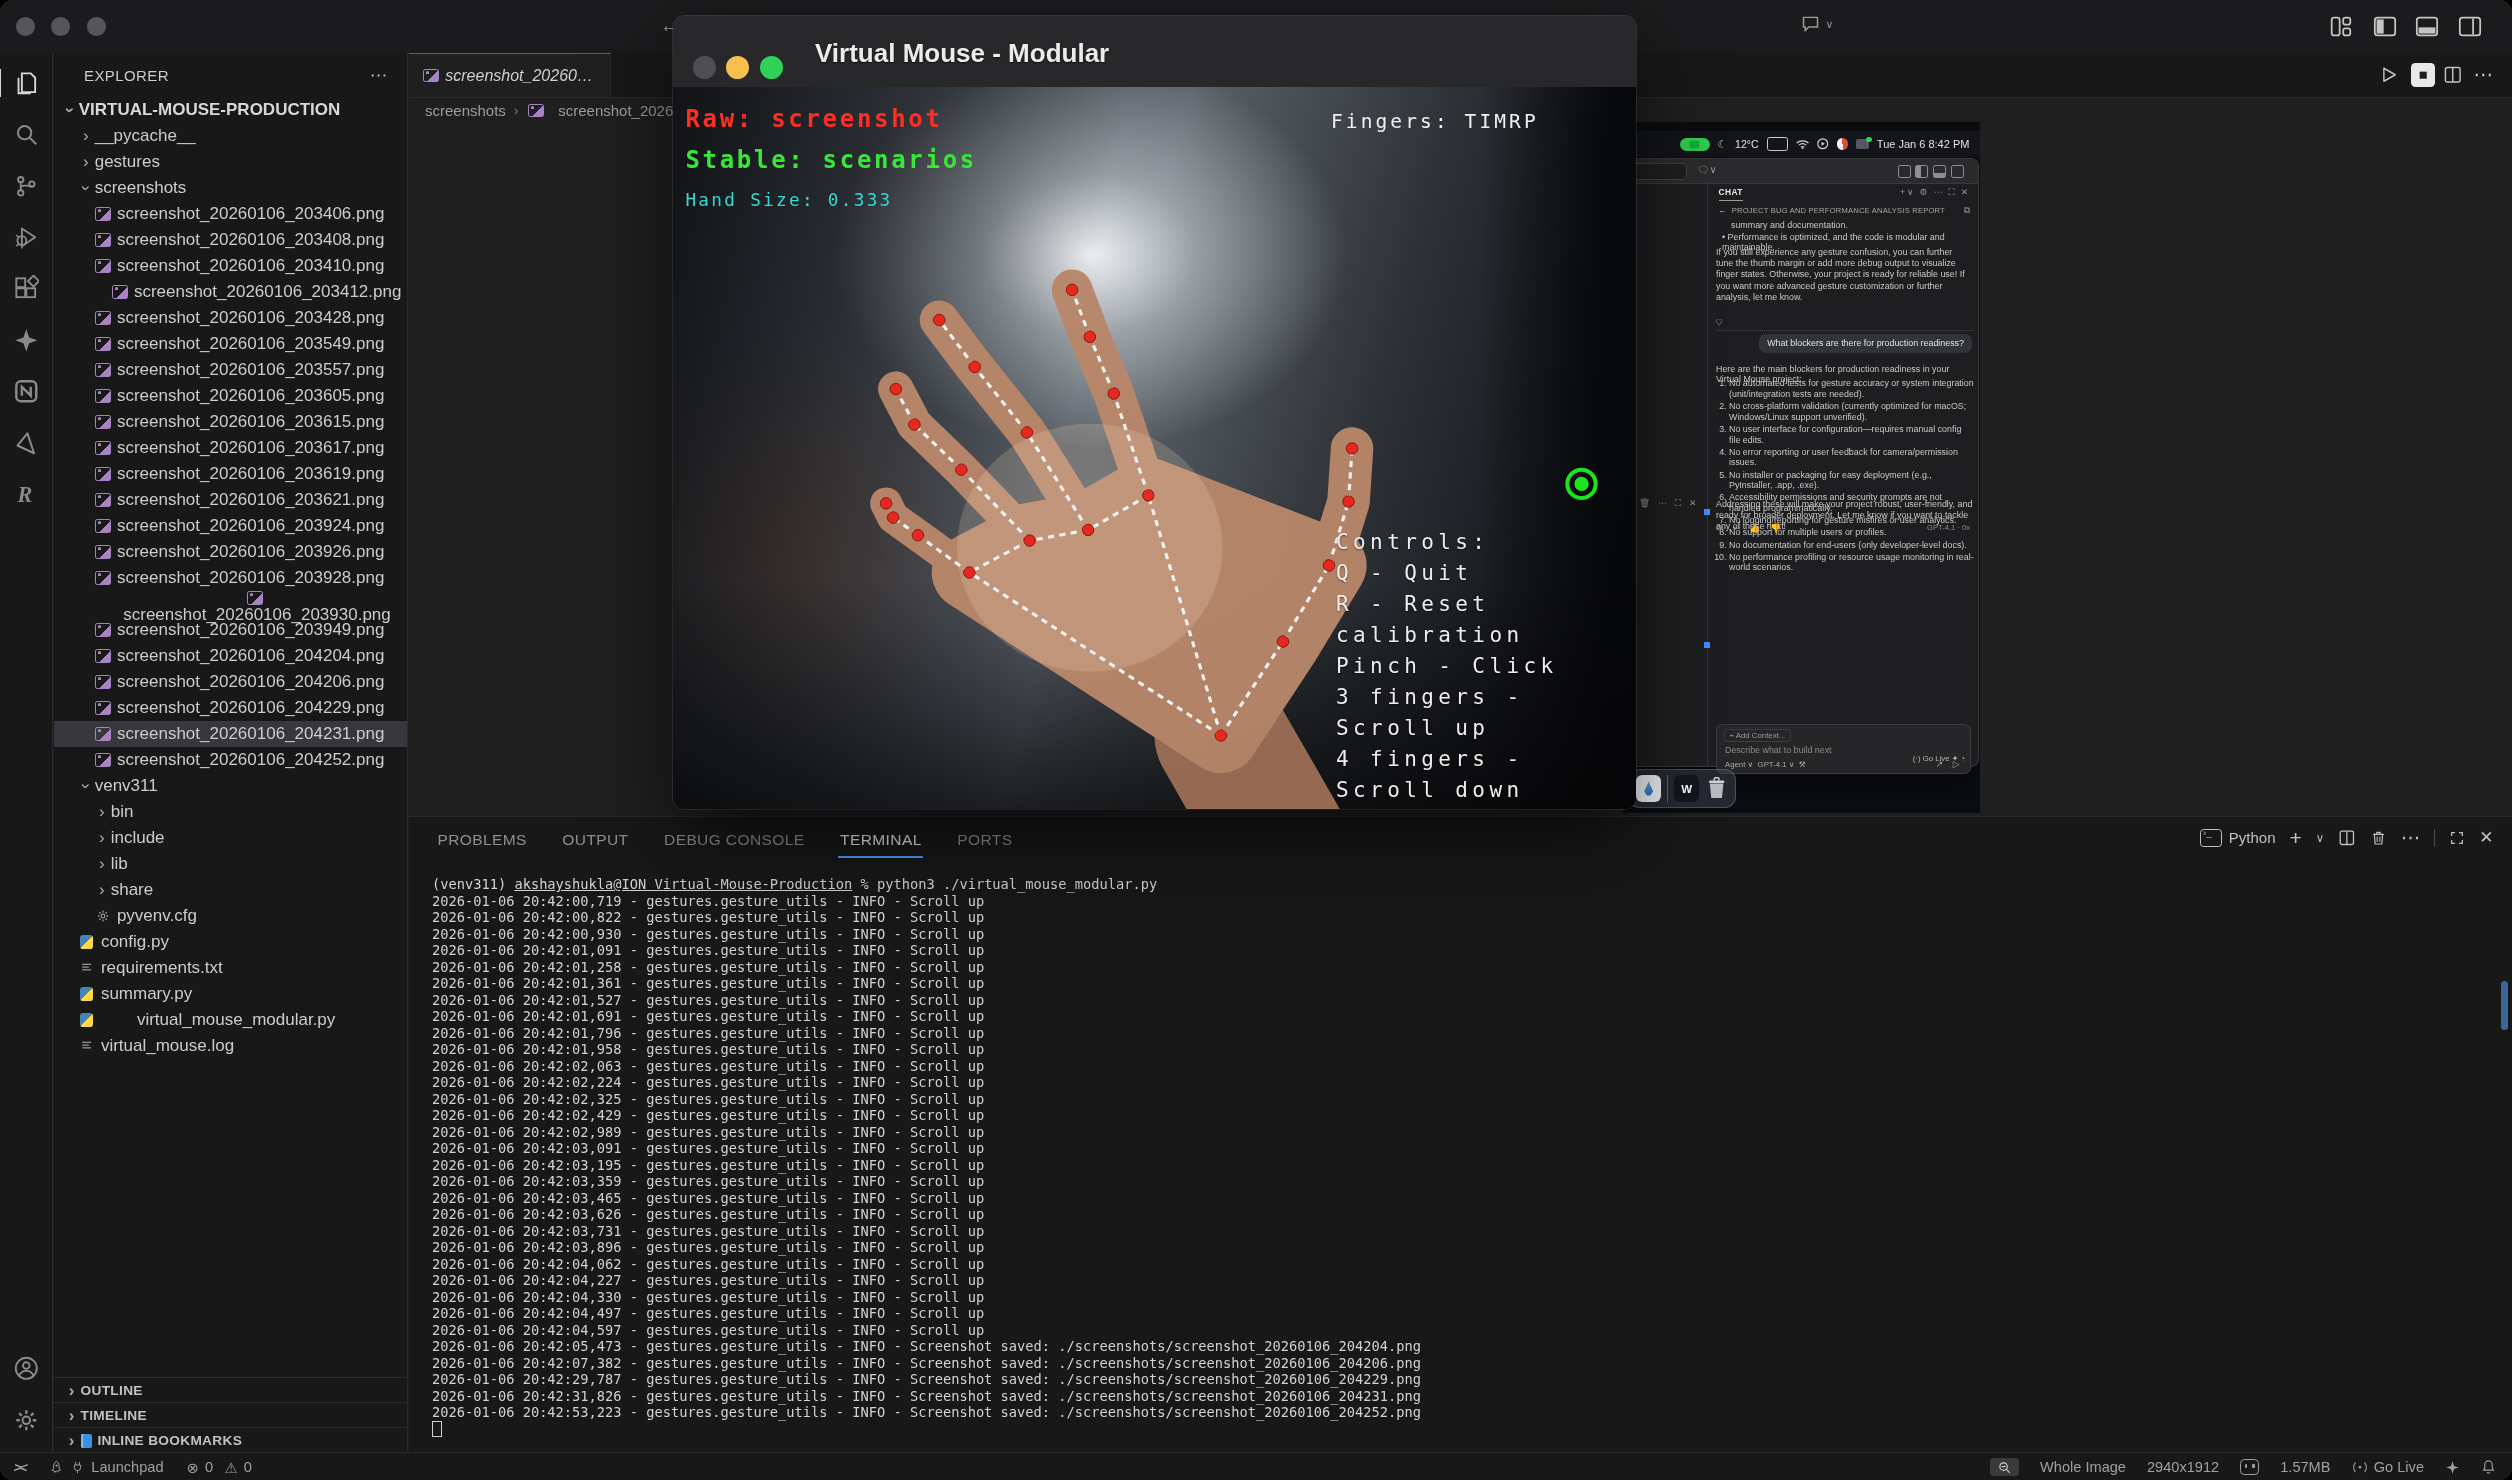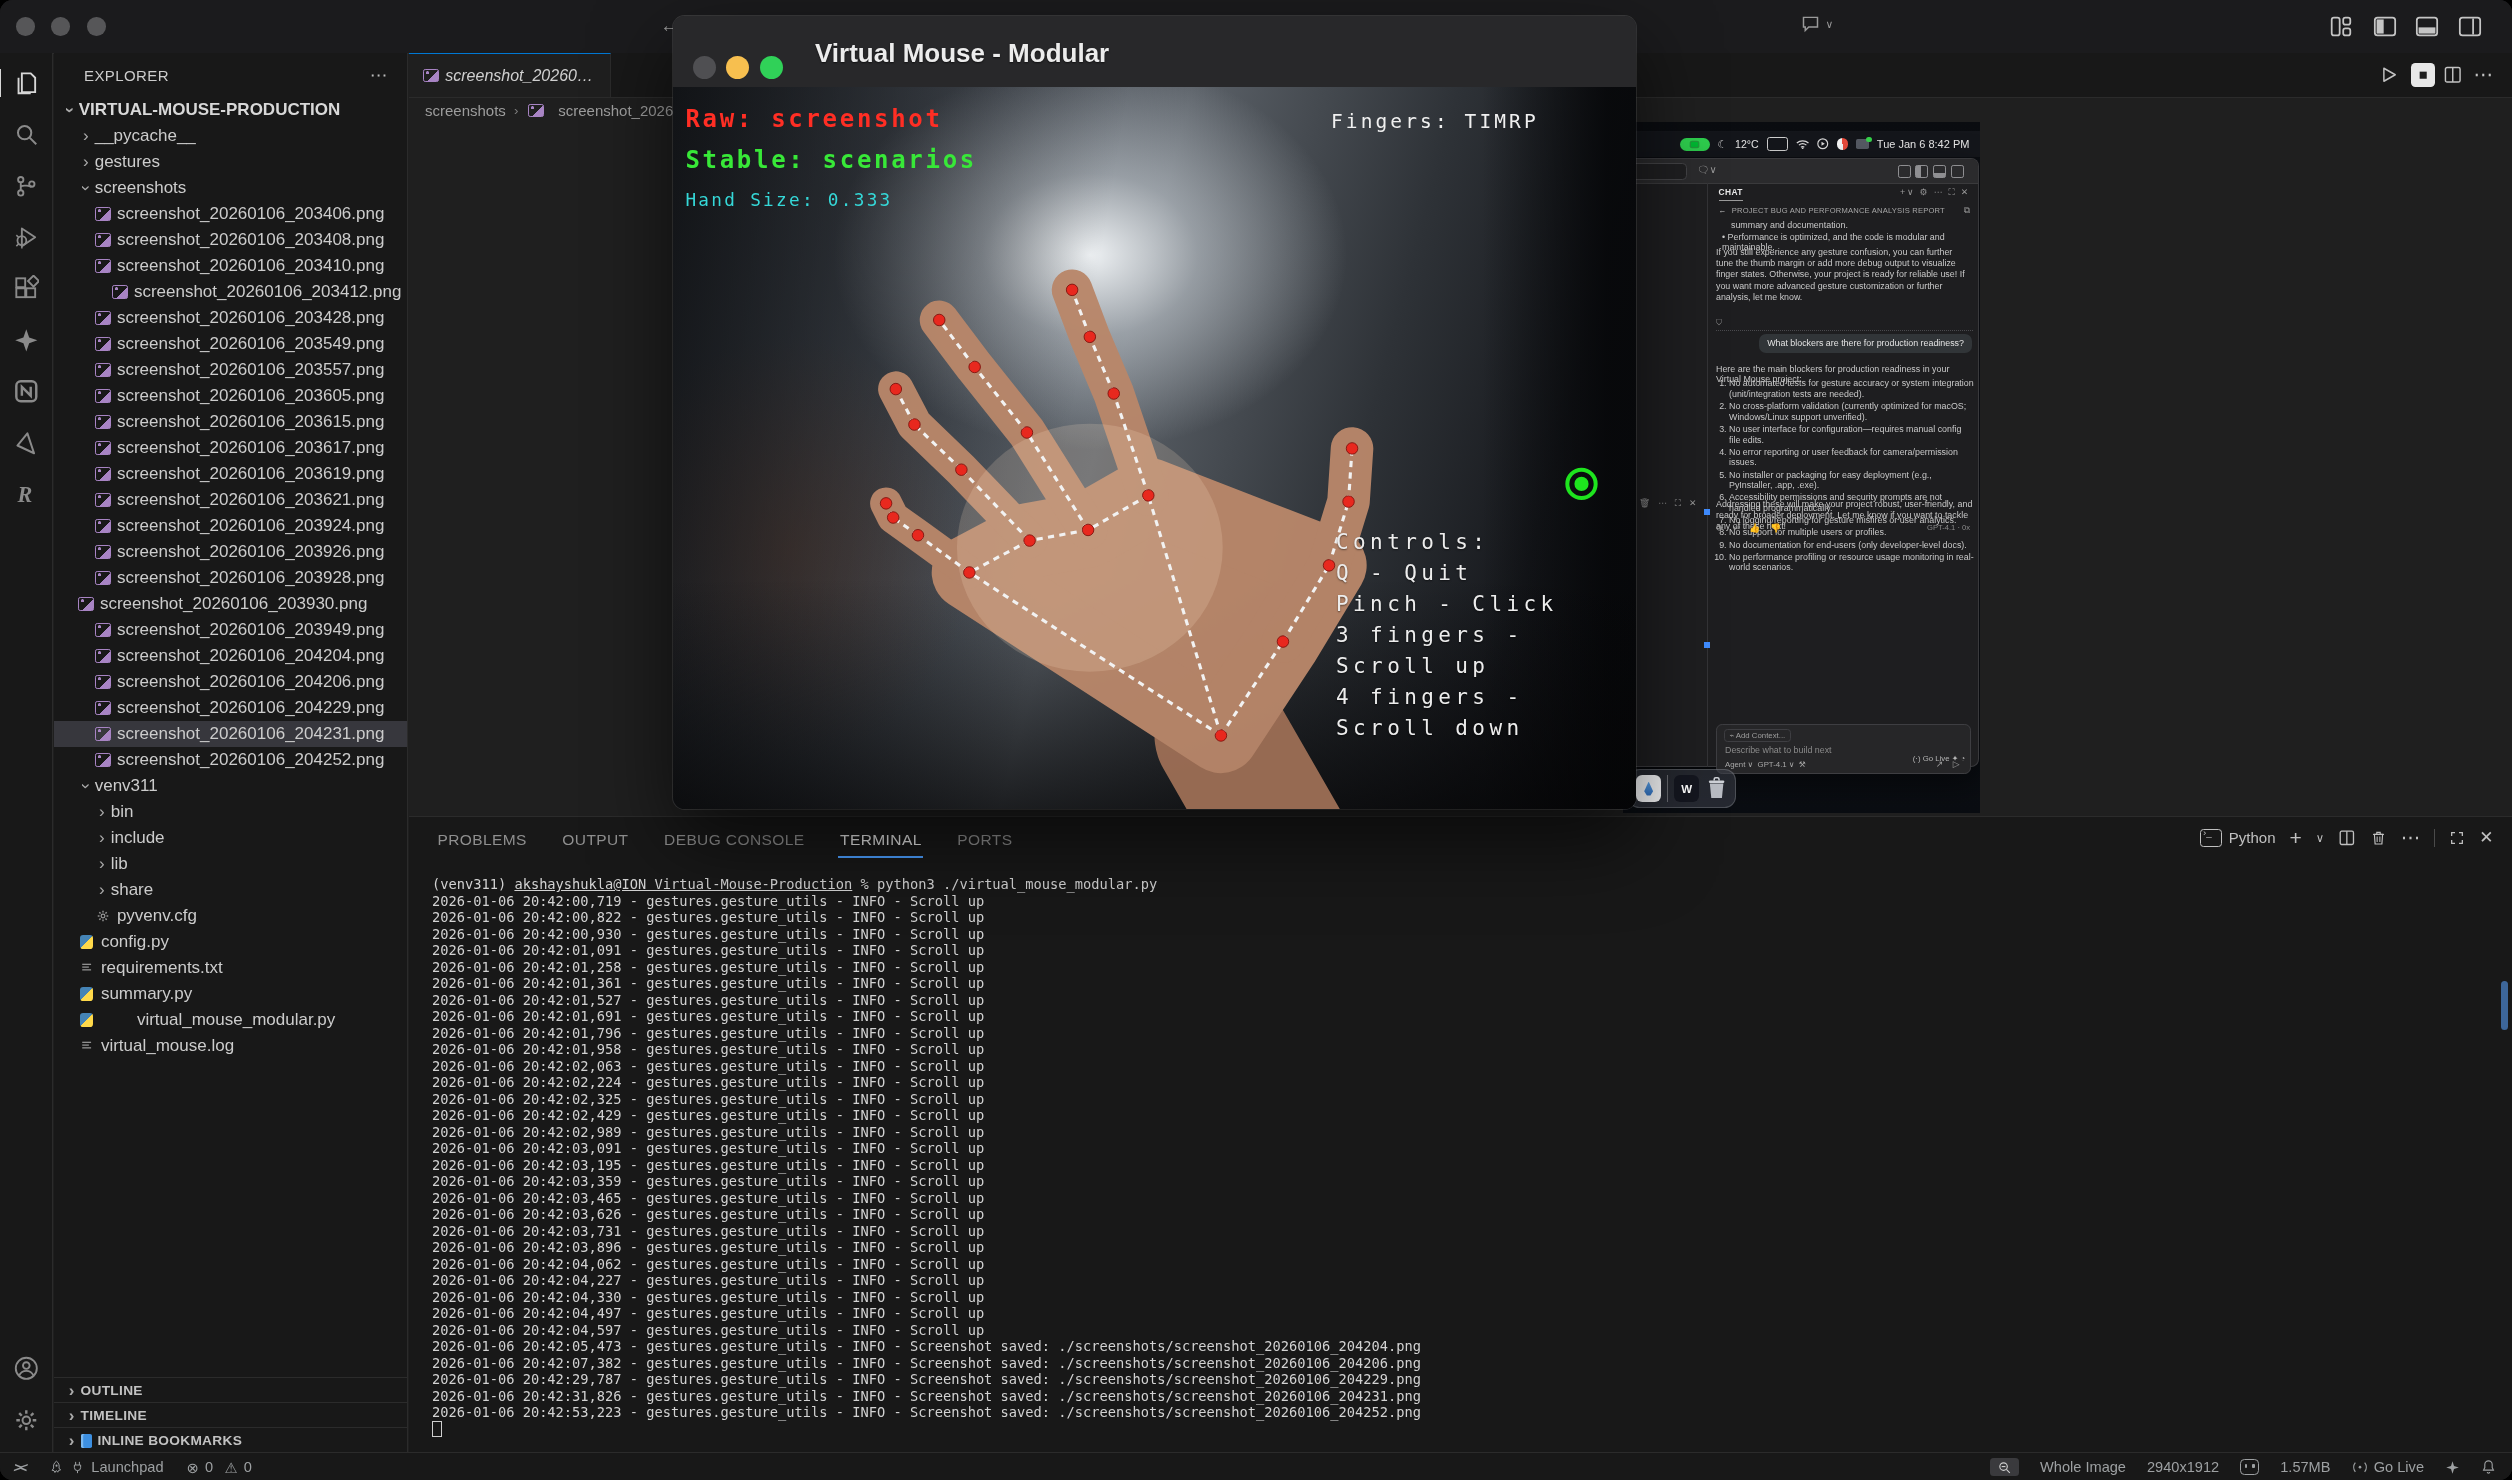--- a/index.html
+++ b/index.html
@@ -378,21 +378,21 @@
               <span class="ic-img"></span>
             </span>
             <span class="tlabel">screenshot_20260106_203926.png</span>
           </div>
           <div class="trow" style="padding-left: 39px;">
             <span class="ticon">
               <span class="ic-img"></span>
             </span>
             <span class="tlabel">screenshot_20260106_203928.png</span>
           </div>
-          <div class="trow" style="padding-left: 22px;">
+          <div class="trow" style="padding-left: 53px; flex-direction: column;">
             <span class="ticon">
               <span class="ic-img"></span>
             </span>
             <span class="tlabel">screenshot_20260106_203930.png</span>
           </div>
           <div class="trow" style="padding-left: 39px;">
             <span class="ticon">
               <span class="ic-img"></span>
             </span>
             <span class="tlabel">screenshot_20260106_203949.png</span>
@@ -807,20 +807,21 @@
             <circle cx="1025" cy="448" r="8" fill="#1ee41e"></circle>
           </g>
         </svg>
       <div class="ovl" id="ovl-raw" style="color: rgb(255, 46, 36);">Raw: screenshot</div>
       <div class="ovl" id="ovl-stable" style="color: rgb(56, 232, 56);">Stable: scenarios</div>
       <div class="ovl" id="ovl-hand" style="color: rgb(53, 216, 216);">Hand Size: 0.333</div>
       <div class="ovl" id="ovl-fingers">Fingers: TIMRP</div>
       <div id="vm-controls">
           <div>Controls:</div>
           <div>Q - Quit</div>
+          <div>R - Reset calibration</div>
           <div>Pinch - Click</div>
           <div>3 fingers - Scroll up</div>
           <div>4 fingers - Scroll down</div>
         </div>
     </div>
   </div>
 </div>
 
 
 </body></html>

